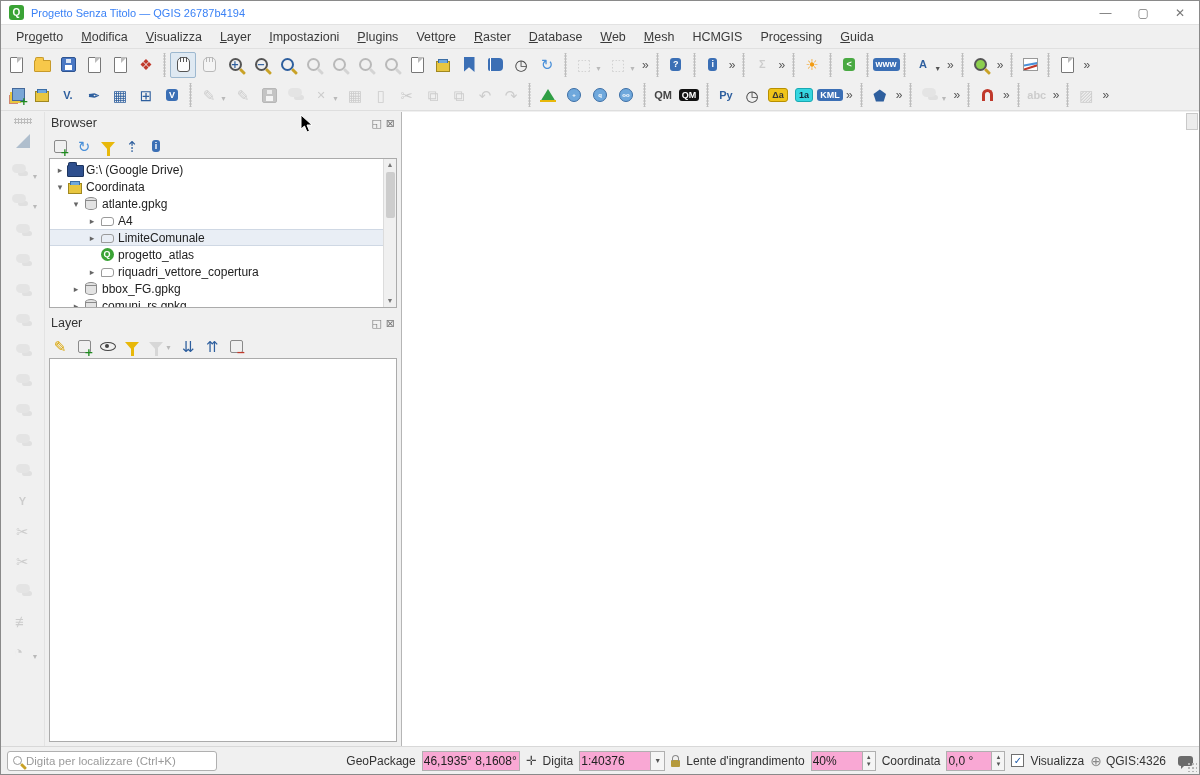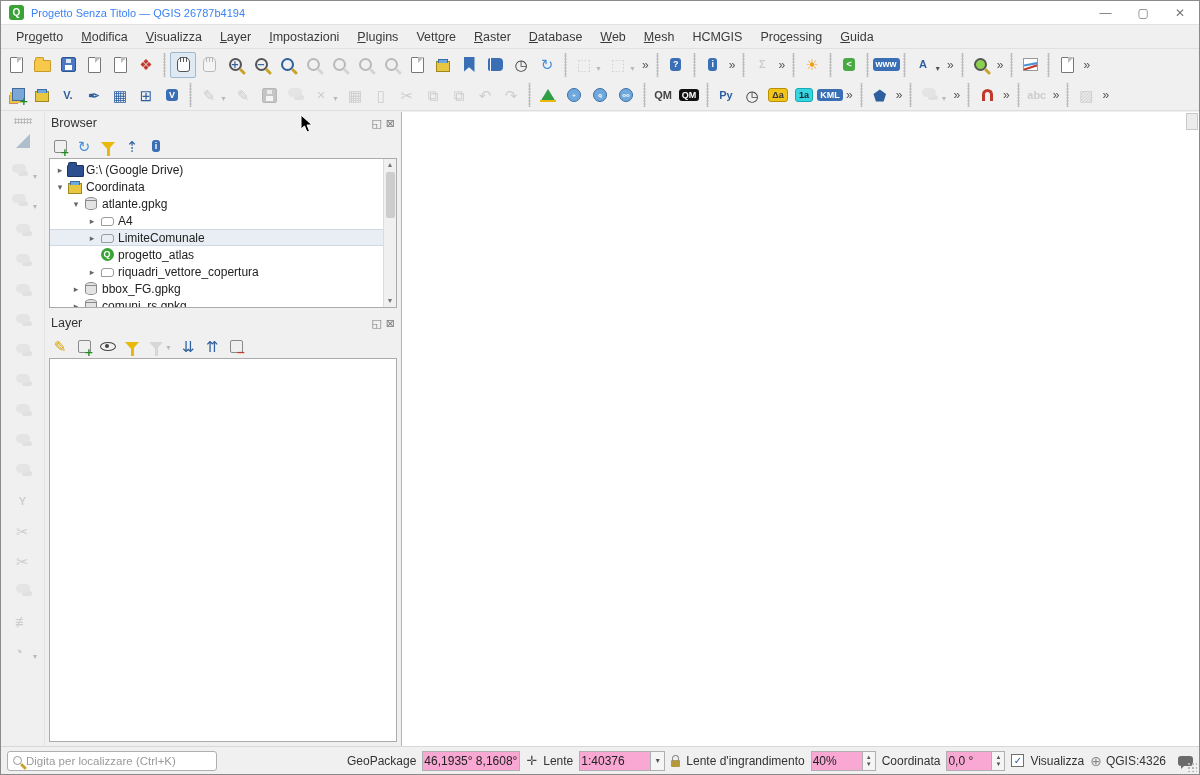--- a/index.html
+++ b/index.html
@@ -624,21 +624,21 @@
 
 <div class="statusbar">
   <div class="search-box">
     <span class="sh-mag" style="width:9px;height:9px;border-width:1.5px;border-color:#999;"></span>
     <span class="ph">Digita per localizzare (Ctrl+K)</span>
   </div>
   <div class="spacer1"></div>
   <span>GeoPackage</span>
   <span class="sb-field" style="width:98px;">46,1935° 8,1608°</span>
   <span class="g c-dark" style="font-size:13px;">✛</span>
-  <span>Lente</span>
+  <span>Digita</span>
   <span class="sb-spin sb-combo">
     <span class="sb-field" style="width:72px;">1:40376</span>
     <span class="dd2">▼</span>
   </span>
   <span class="sh-lock"></span>
   <span>Lente d'ingrandimento</span>
   <span class="sb-spin">
     <span class="sb-field" style="width:52px;">40%</span>
     <span class="btns">
         <span>▲</span>

